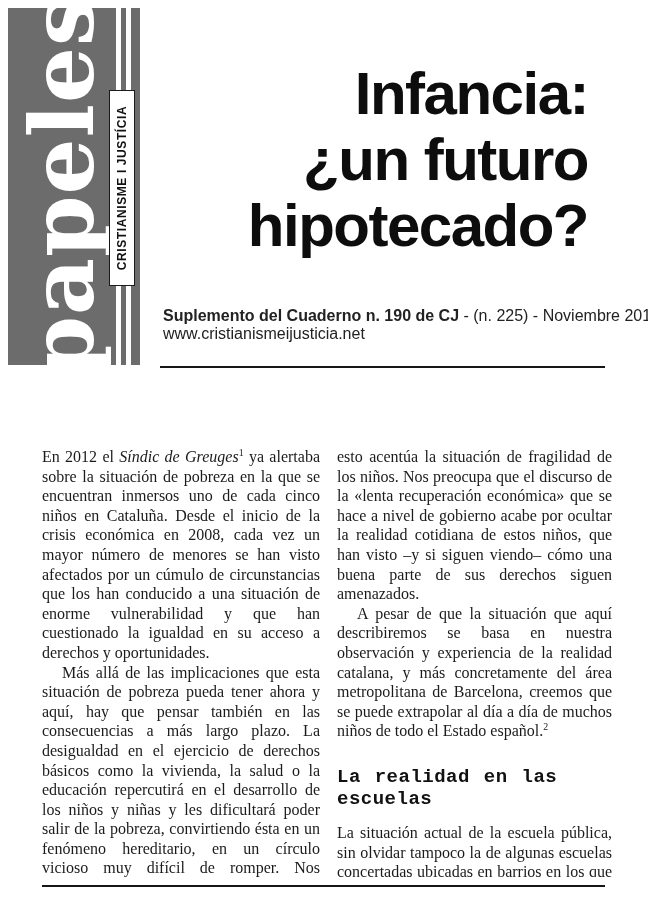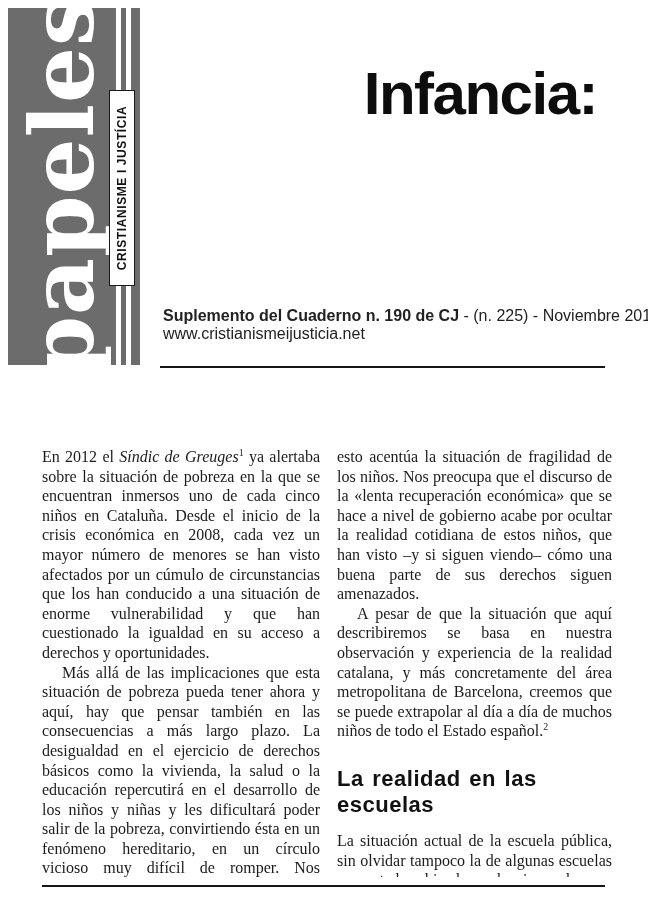--- a/index.html
+++ b/index.html
@@ -61,21 +61,21 @@
     font-size: 12px;
     letter-spacing: 0.6px;
     color: #111111;
     white-space: nowrap;
     z-index: 2;
   }
 
   
   .title {
     position: absolute;
-    top: 61px; right: 51px;
+    top: 61px; right: 60px;
     margin: 0;
     text-align: right;
     font-family: "Liberation Sans", sans-serif;
     font-weight: 700;
     font-size: 60px;
     line-height: 66px;
     letter-spacing: -1.5px;
     color: #0d0d0d;
     white-space: nowrap;
   }
@@ -117,23 +117,23 @@
     font-size: 16px;
     line-height: 19.6px;
     text-align: justify;
     color: #1b1b1b;
     hyphens: auto;
   }
   .col p.ind { text-indent: 20px; }
   .col em { font-style: italic; }
   sup { font-size: 62%; line-height: 0; vertical-align: super; }
   .subhead {
-    font-family: Liberation Sans, sans-serif;
+    font-family: Liberation Mono, monospace;
     font-weight: 700;
-    font-size: 22px;
+    font-size: 19px;
     letter-spacing: 0.5px;
     word-spacing: 2px;
     color: #111111;
     margin: 25px 0 13px 0;
   }
 </style>
 </head>
 <body>
 
 <div class="page">
@@ -145,20 +145,22 @@
   <div class="brand">
     <span>papeles</span>
   </div>
 
   <div class="org-box">
     <span>CRISTIANISME I JUSTÍCIA</span>
   </div>
 
   <h1 class="title">
     <span class="title-line">Infancia:</span>
+    <span class="title-line">¿un futuro</span>
+    <span class="title-line">hipotecado?</span>
   </h1>
 
   <div class="imprint">
     <div><span class="b">Suplemento del Cuaderno n. 190 de CJ</span><span> - (n. 225) - Noviembre 2014</span></div>
     <div>www.cristianismeijusticia.net</div>
   </div>
   <div class="rule rule-imprint"></div>
 
   <div class="cols">
     <div class="col left">

